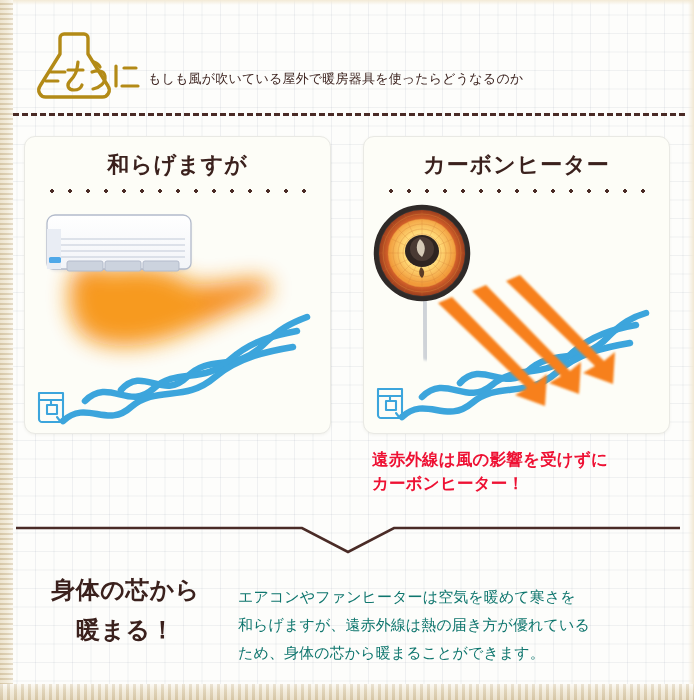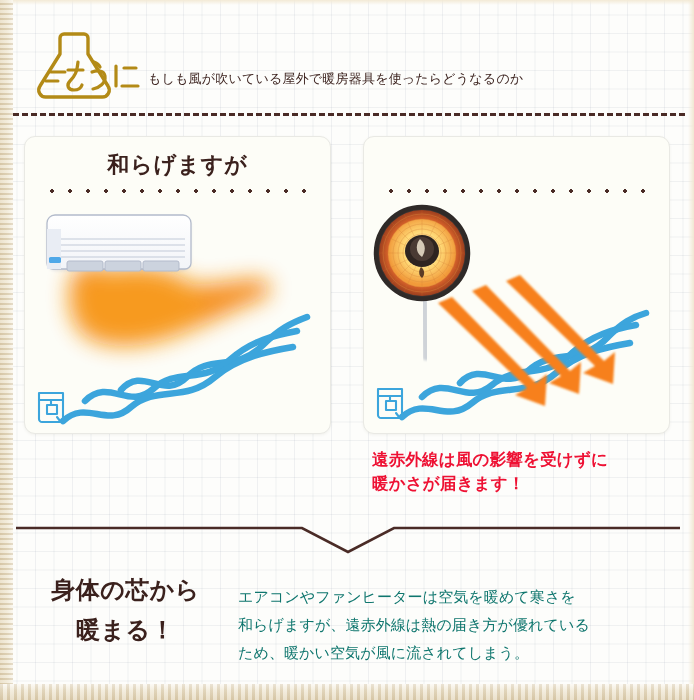--- a/index.html
+++ b/index.html
@@ -204,20 +204,21 @@
               <path d="M10 14 h10 v9 h-10 z"></path>
               <path d="M14 14 v-4"></path>
               <path d="M20 26 l3 4"></path>
             </g>
           </g>
         </svg>
       </div>
     </div>
 
     <div class="card card-right">
+      <div class="card-title">カーボンヒーター</div>
       <div class="dot-rule"></div>
 
       <div class="scene">
         <svg width="305" height="236" viewBox="0 0 305 236">
           <defs>
             <radialGradient id="glow" cx="50%" cy="50%" r="50%">
               <stop offset="0" stop-color="#fff6d8"></stop>
               <stop offset="0.30" stop-color="#ffe08a"></stop>
               <stop offset="0.55" stop-color="#f6a23c"></stop>
               <stop offset="0.78" stop-color="#d9632a"></stop>
@@ -291,34 +292,34 @@
               <path d="M20 26 l3 4"></path>
             </g>
           </g>
         </svg>
       </div>
     </div>
   </div>
 
   <div class="cap cap-right">
     <div>遠赤外線は風の影響を受けずに</div>
-    <div>暖かさが届きます！</div>
+    <div>カーボンヒーター！</div>
   </div>
 
   <div class="chev">
     <svg width="664" height="36" viewBox="0 0 664 36">
       <path d="M0 6 H286 L332 30 L378 6 H664" fill="none" stroke="#4a2b26" stroke-width="2.6" stroke-linejoin="miter"></path>
     </svg>
   </div>
 
   <div class="foot">
     <div class="foot-head">
       <div>身体の芯から</div>
       <div>暖まる！</div>
     </div>
     <div class="foot-body">
       <div>エアコンやファンヒーターは空気を暖めて寒さを</div>
       <div>和らげますが、遠赤外線は熱の届き方が優れている</div>
-      <div>ため、暖かい空気が風に流されてしまう。</div>
+      <div>ため、身体の芯から暖まることができます。</div>
     </div>
   </div>
 
 </div>
 
 </body></html>

